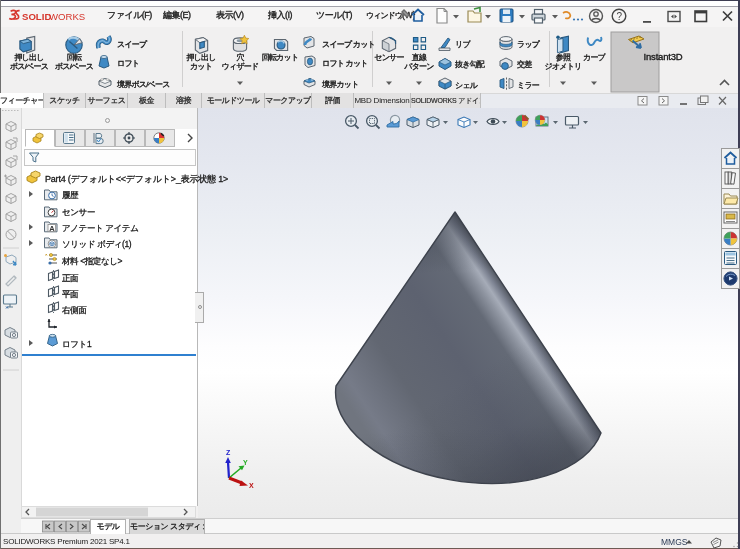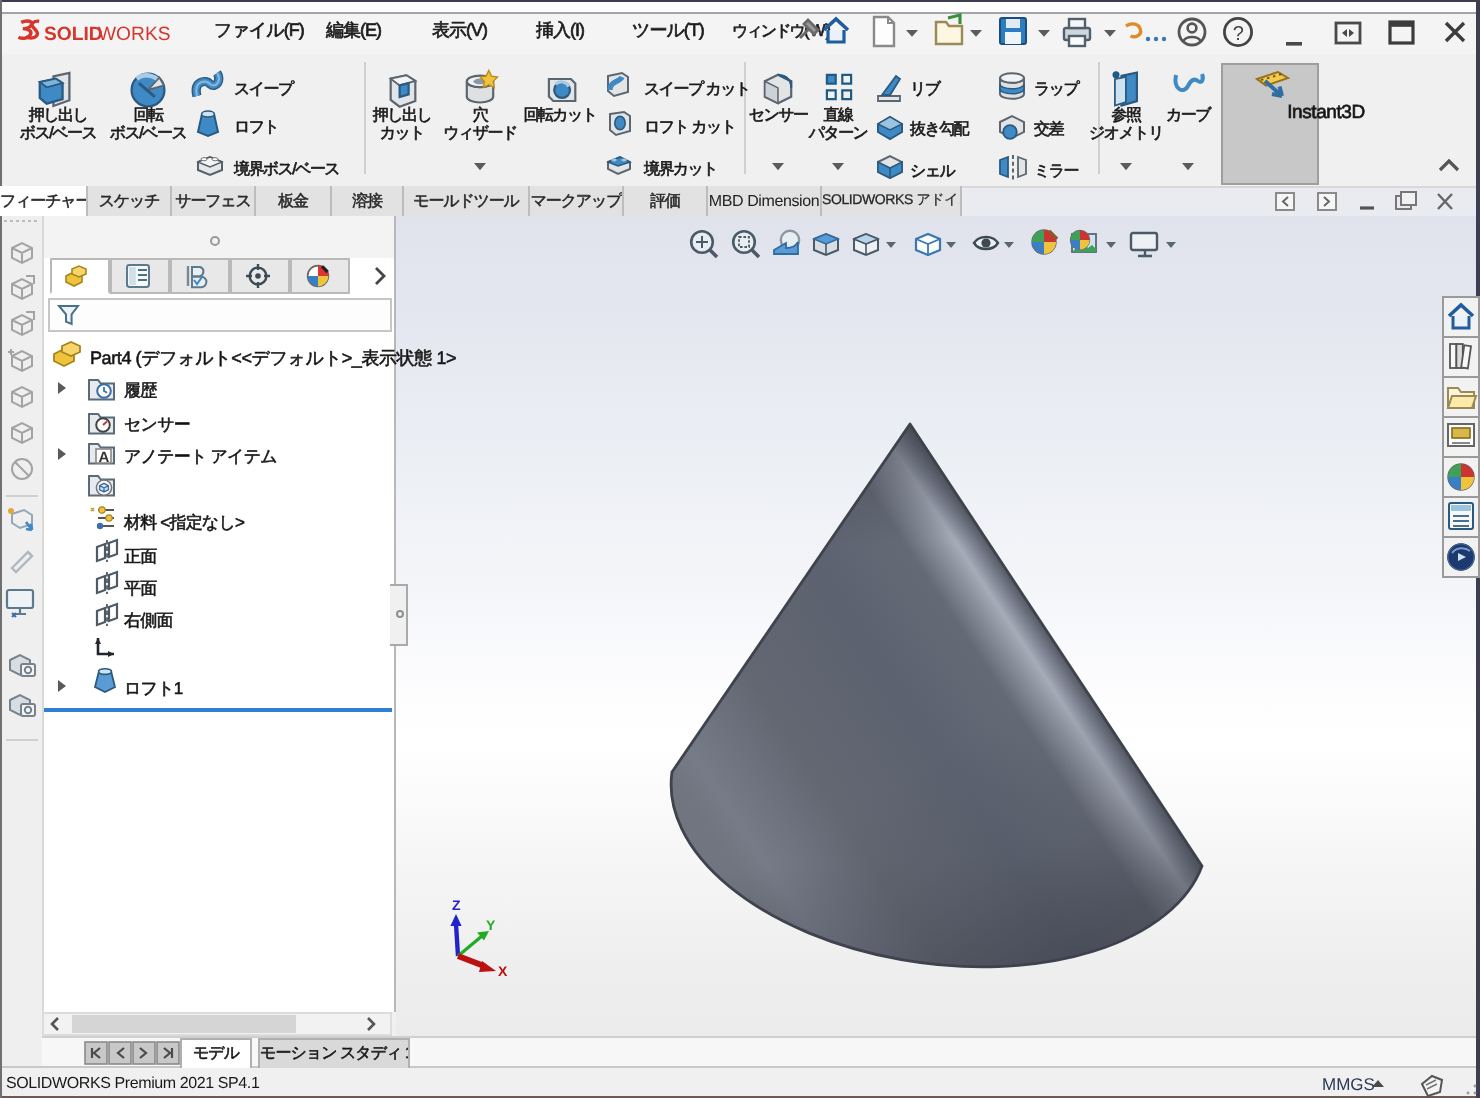--- a/index.html
+++ b/index.html
@@ -429,20 +429,24 @@
   <div class="trw" style="top:79px;">
       <i class="arr"></i>
       <span class="lb">履歴</span>
     </div>
   <div class="trw" style="top:96px;">
       <span class="lb">センサー</span>
     </div>
   <div class="trw" style="top:112px;">
       <i class="arr"></i>
       <span class="lb">アノテート アイテム</span>
+    </div>
+  <div class="trw" style="top:128px;">
+      <i class="arr"></i>
+      <span class="lb">ソリッド ボディ(1)</span>
     </div>
   <div class="trw" style="top:145px;">
       <span class="lb">材料 &lt;指定なし&gt;</span>
     </div>
   <div class="trw" style="top:162px;">
       <span class="lb">正面</span>
     </div>
   <div class="trw" style="top:194px;">
       <span class="lb">右側面</span>
     </div>

